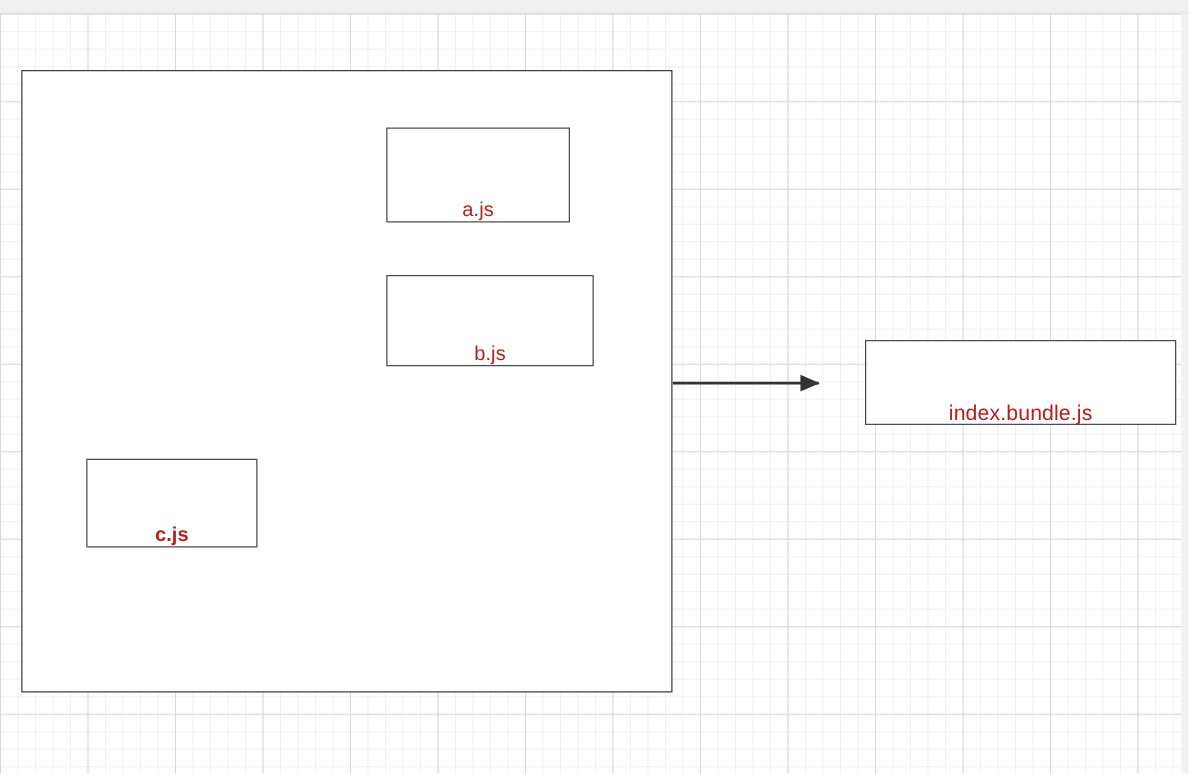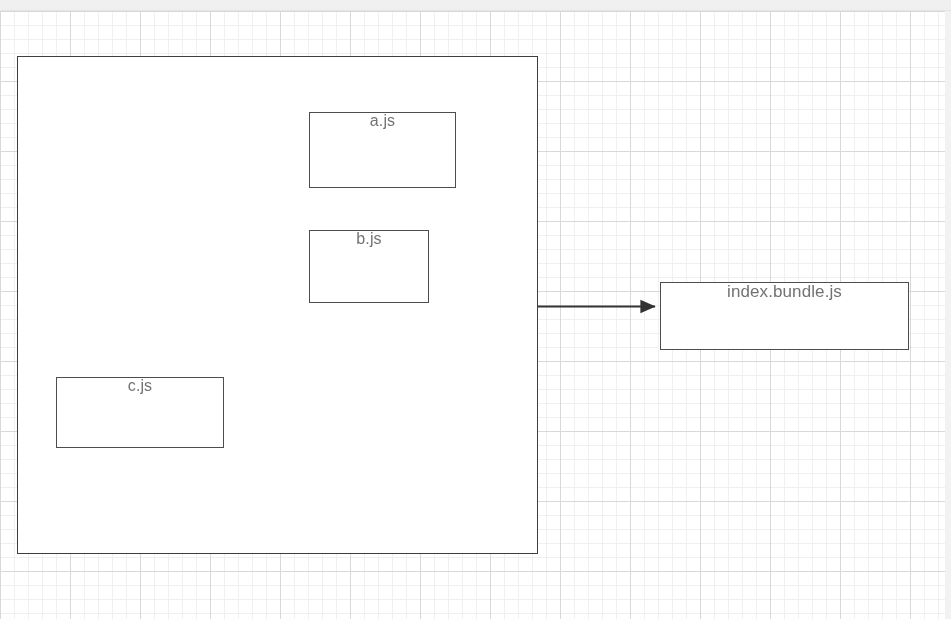--- a/index.html
+++ b/index.html
@@ -62,42 +62,41 @@
     width: 951px;
     height: 619px;
   }
 
   .node {
     position: absolute;
     box-sizing: border-box;
     background: #ffffff;
     border: 1.6px solid #4d4d4d;
     display: flex;
-    align-items: flex-start;
+    align-items: flex-end;
     justify-content: center;
-    color: #737373;
+    color: #b91c1c;
     font-size: 16px;
     line-height: 1;
     letter-spacing: 0.1px;
     white-space: nowrap;
-    margin-top: 10px;
   }
 
   .group-box {
     position: absolute;
     box-sizing: border-box;
     background: #ffffff;
     border: 1.8px solid #3f3f3f;
   }
 
   .node-index      { left: 53px;  top: 193px; width: 149px; height: 73px; }
   .node-a          { left: 309px; top: 102px; width: 147px; height: 76px; }
-  .node-b          { left: 309px; top: 220px; width: 120px; height: 73px; }
-  .node-c          { left: 56px;  top: 367px; width: 168px; height: 71px; }
-  .node-bundle     { left: 660px; top: 272px; width: 249px; height: 68px; font-size: 17px; }
+  .node-b          { left: 309px; top: 220px; width: 166px; height: 73px; }
+  .node-c          { left: 69px;  top: 367px; width: 137px; height: 71px; font-weight: bold; }
+  .node-bundle     { left: 692px; top: 272px; width: 249px; height: 68px; font-size: 17px; }
 
   .group-main      { left: 17px;  top: 56px;  width: 521px; height: 498px; }
 </style>
 </head>
 <body>
 
 <div id="canvas">
 
   <div class="top-strip"></div>
   <div class="right-edge"></div>

